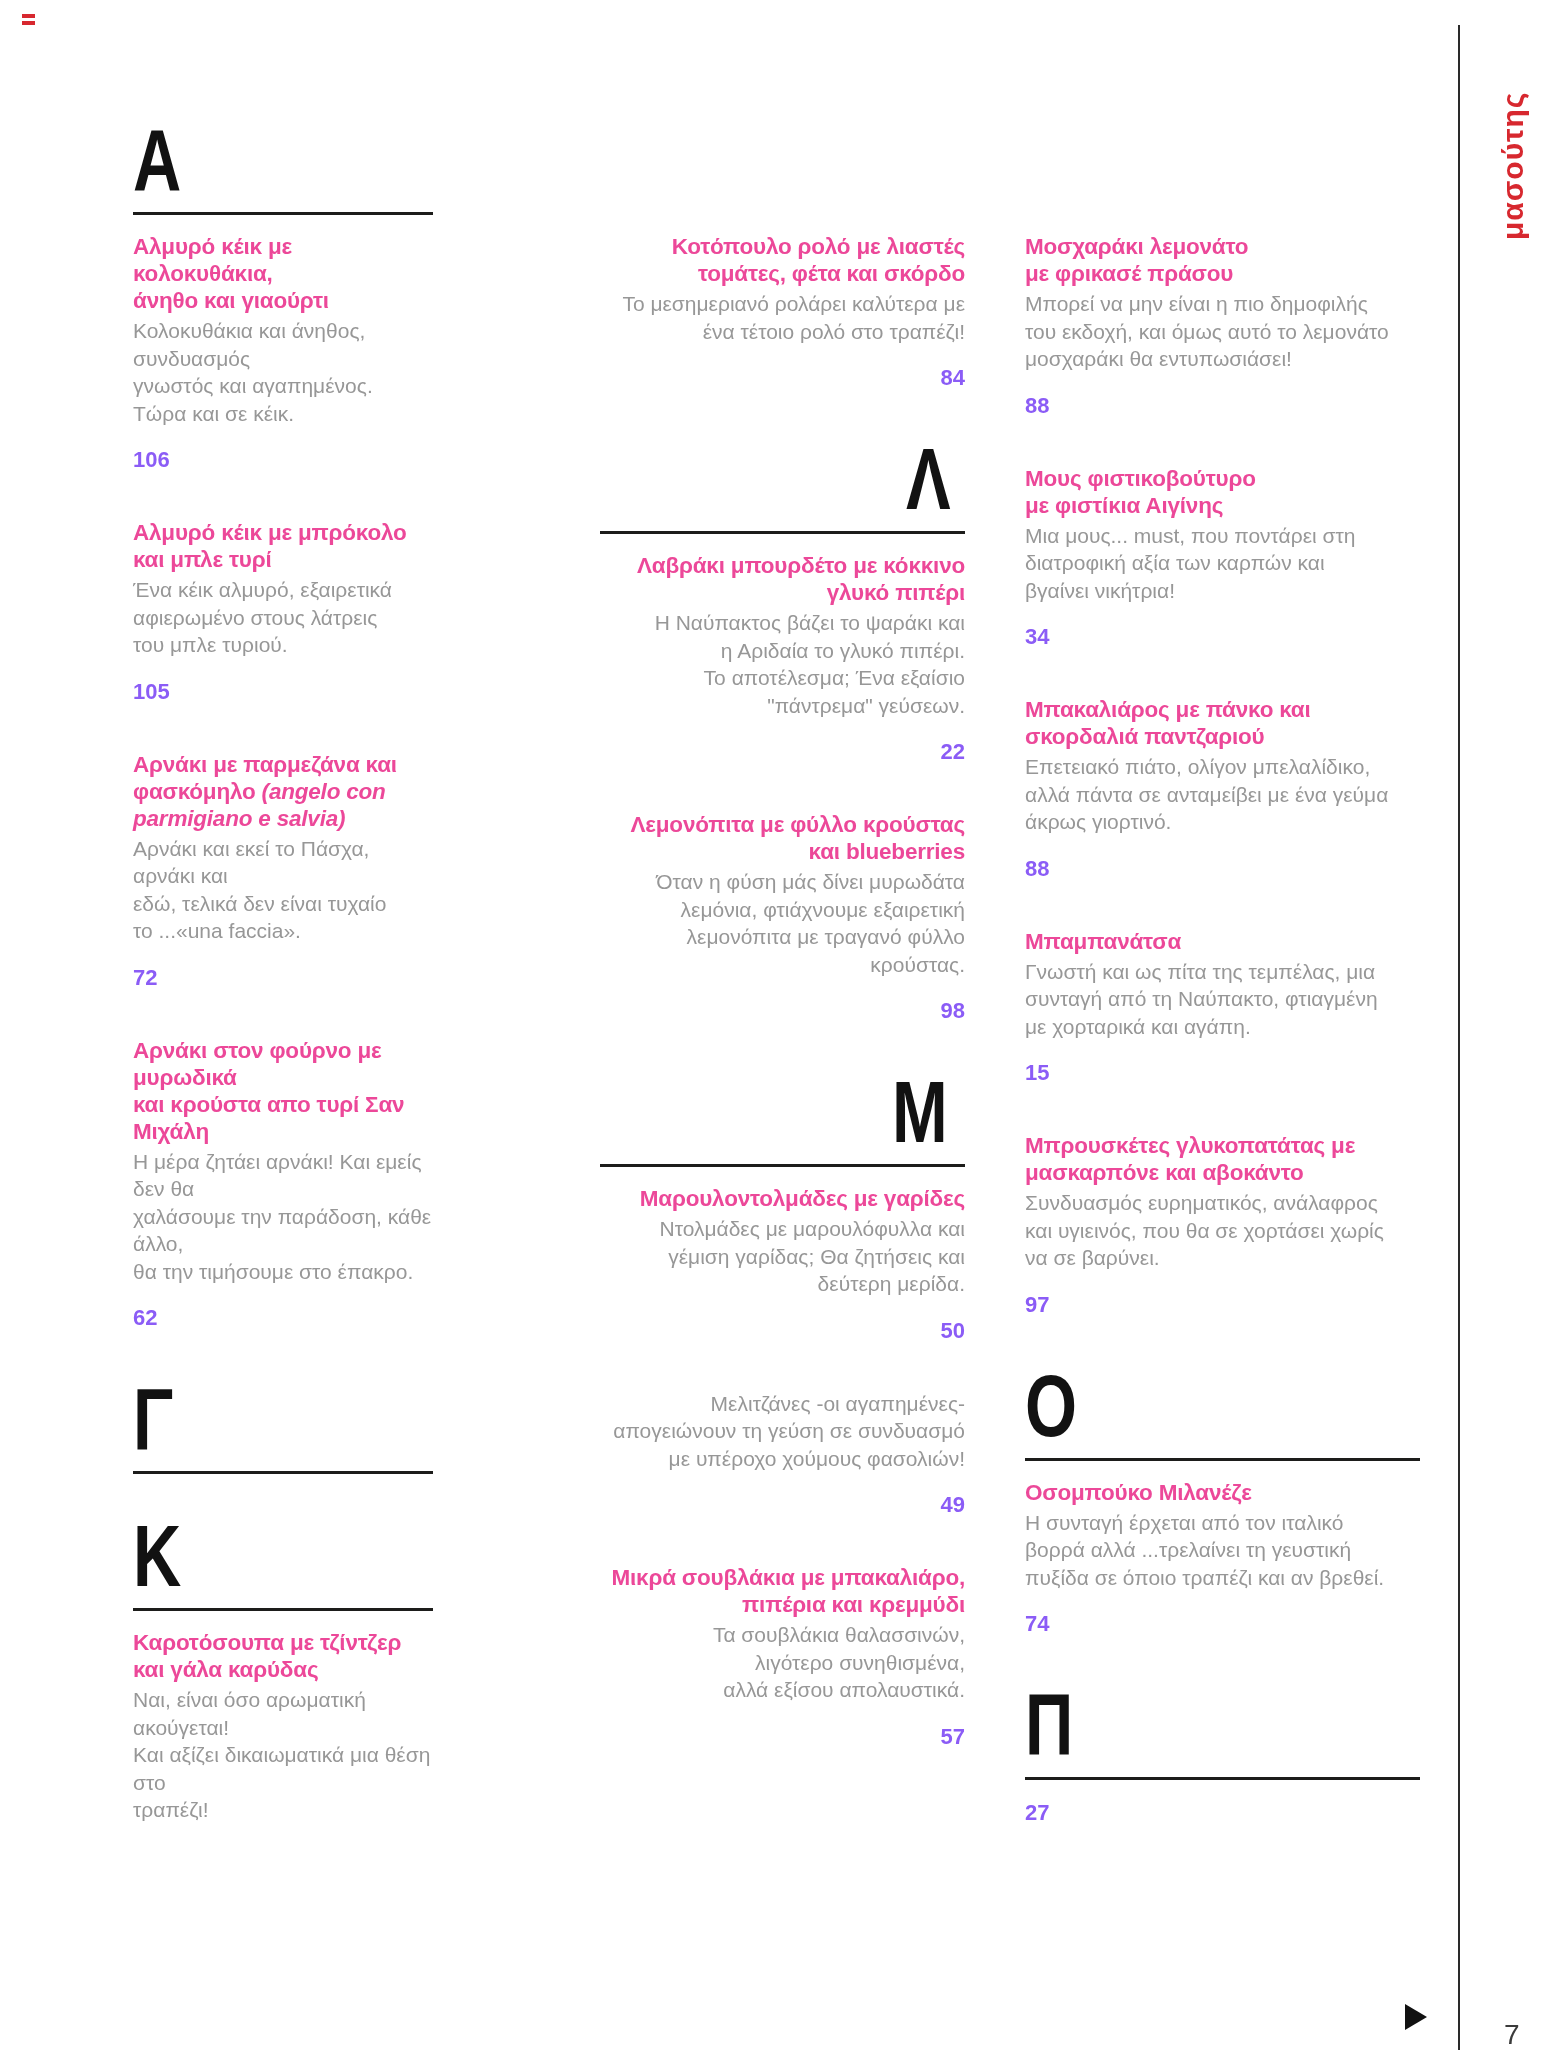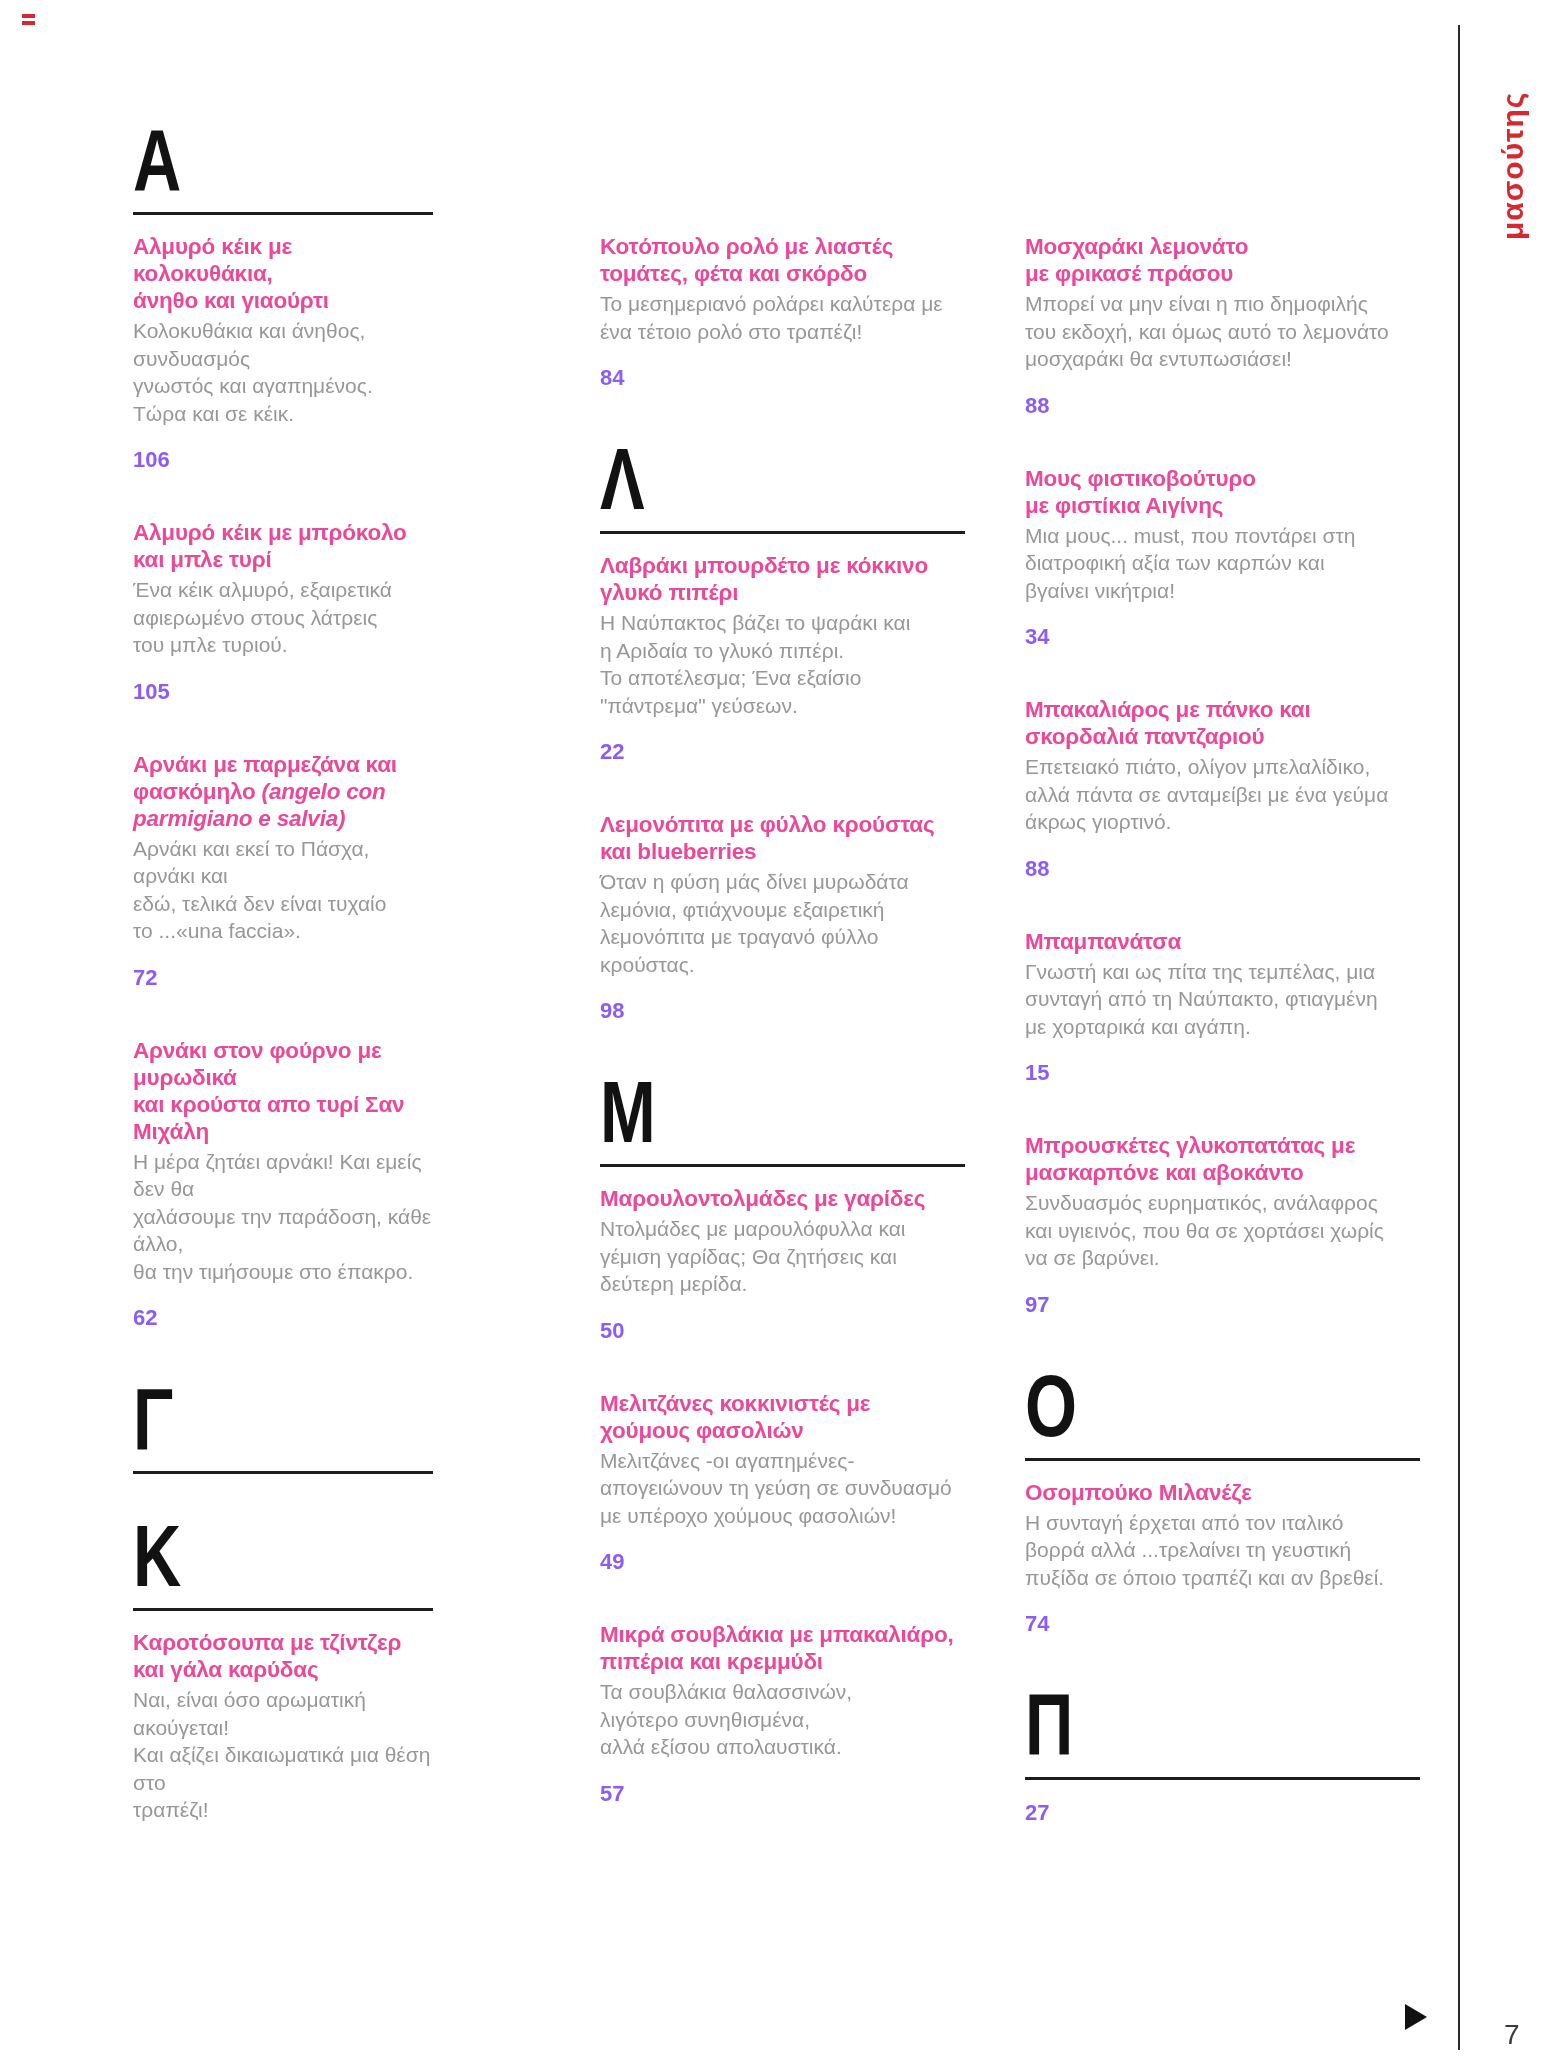--- a/index.html
+++ b/index.html
@@ -77,21 +77,21 @@
         <div class="entry-desc">Η μέρα ζητάει αρνάκι! Και εμείς δεν θα<br>χαλάσουμε την παράδοση, κάθε άλλο,<br>θα την τιμήσουμε στο έπακρο.</div>
         <div class="entry-page">62</div>
       </div>
       <div class="section"><div class="letter">Γ</div><div class="rule"></div></div>
       <div class="section"><div class="letter">Κ</div><div class="rule"></div></div>
       <div class="entry">
         <div class="entry-title">Καροτόσουπα με τζίντζερ<br>και γάλα καρύδας</div>
         <div class="entry-desc">Ναι, είναι όσο αρωματική ακούγεται!<br>Και αξίζει δικαιωματικά μια θέση στο<br>τραπέζι!</div>
       </div>
     </div>
-    <div class="col" style="left: 600px; top: 233px; width: 365px;">
+    <div class="col" style="left: 600px; top: 233px; width: 365px; text-align: right;">
       <div class="entry">
         <div class="entry-title">Κοτόπουλο ρολό με λιαστές<br>τομάτες, φέτα και σκόρδο</div>
         <div class="entry-desc">Το μεσημεριανό ρολάρει καλύτερα με<br>ένα τέτοιο ρολό στο τραπέζι!</div>
         <div class="entry-page">84</div>
       </div>
       <div class="section"><div class="letter">Λ</div><div class="rule"></div></div>
       <div class="entry">
         <div class="entry-title">Λαβράκι μπουρδέτο με κόκκινο<br>γλυκό πιπέρι</div>
         <div class="entry-desc">Η Ναύπακτος βάζει το ψαράκι και<br>η Αριδαία το γλυκό πιπέρι.<br>Το αποτέλεσμα; Ένα εξαίσιο<br>"πάντρεμα" γεύσεων.</div>
         <div class="entry-page">22</div>
@@ -101,21 +101,20 @@
         <div class="entry-desc">Όταν η φύση μάς δίνει μυρωδάτα<br>λεμόνια, φτιάχνουμε εξαιρετική<br>λεμονόπιτα με τραγανό φύλλο<br>κρούστας.</div>
         <div class="entry-page">98</div>
       </div>
       <div class="section"><div class="letter">Μ</div><div class="rule"></div></div>
       <div class="entry">
         <div class="entry-title">Μαρουλοντολμάδες με γαρίδες</div>
         <div class="entry-desc">Ντολμάδες με μαρουλόφυλλα και<br>γέμιση γαρίδας; Θα ζητήσεις και<br>δεύτερη μερίδα.</div>
         <div class="entry-page">50</div>
       </div>
       <div class="entry">
-        <div class="entry-title">Μελιτζάνες κοκκινιστές με<br>χούμους φασολιών</div>
         <div class="entry-desc">Μελιτζάνες -οι αγαπημένες-<br>απογειώνουν τη γεύση σε συνδυασμό<br>με υπέροχο χούμους φασολιών!</div>
         <div class="entry-page">49</div>
       </div>
       <div class="entry">
         <div class="entry-title">Μικρά σουβλάκια με μπακαλιάρο,<br>πιπέρια και κρεμμύδι</div>
         <div class="entry-desc">Τα σουβλάκια θαλασσινών,<br>λιγότερο συνηθισμένα,<br>αλλά εξίσου απολαυστικά.</div>
         <div class="entry-page">57</div>
       </div>
     </div>
     <div class="col" style="left: 1025px; top: 233px; width: 395px;">

